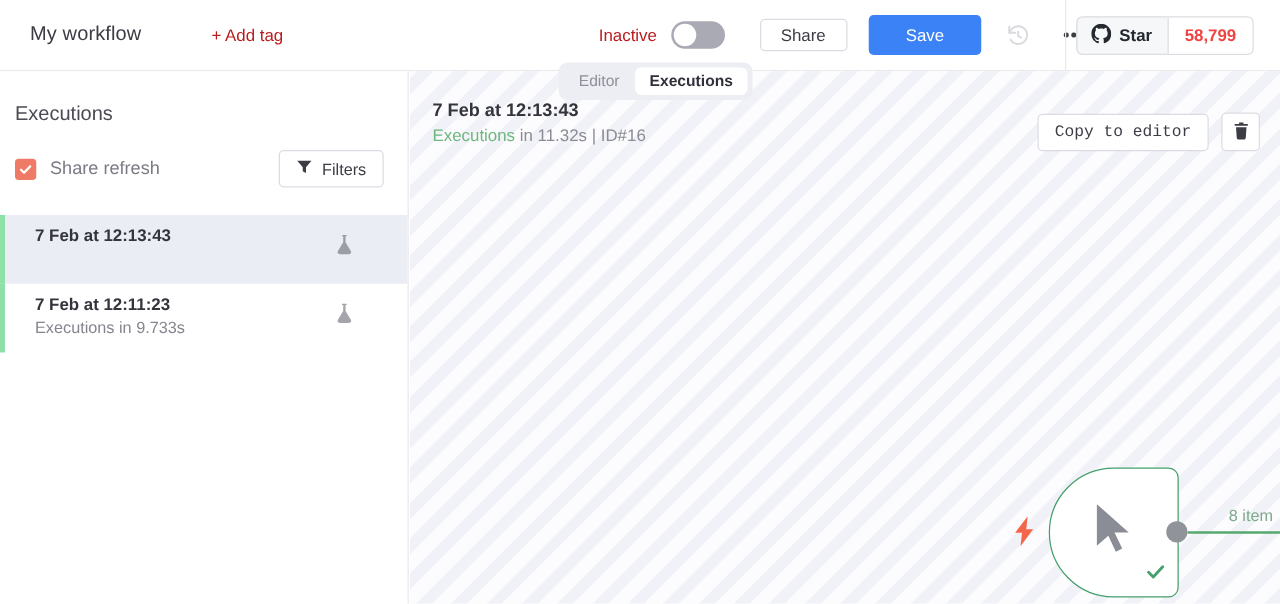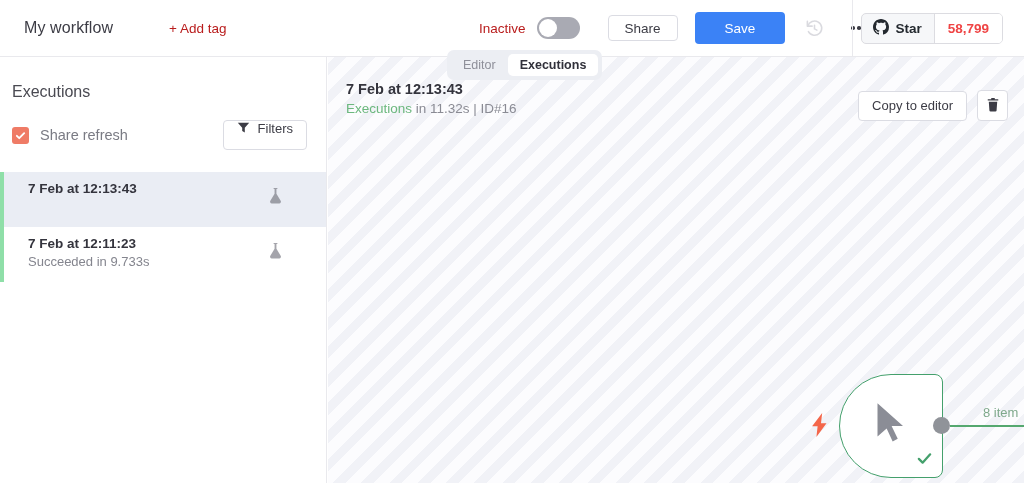--- a/index.html
+++ b/index.html
@@ -95,21 +95,21 @@
   }
   .chk-wrap { display: flex; align-items: center; gap: 11px; cursor: pointer; }
   .chk {
     width: 17px; height: 17px; border-radius: 3px; background: #ef7b66;
     display: flex; align-items: center; justify-content: center;
   }
   .chk svg { display: block; }
   .chk-label { font-size: 14.5px; color: #7a7b84; }
   .btn-filters {
     height: 30px; padding: 0 13px; border: 1px solid #dbdce3; border-radius: 4px;
-    background: #fff; display: flex; align-items: flex-start; gap: 8px;
+    background: #fff; display: flex; align-items: center; gap: 8px;
     font-size: 13px; color: #3c3c45; cursor: pointer;
     font-family: "Liberation Sans", sans-serif;
   }
 
   #exec-list { margin-top: 22px; position: relative; }
   .exec-item {
     position: relative; height: 55px; padding: 9px 0 0 24px;
     border-left: 4px solid #8fdfa8; cursor: pointer;
   }
   .exec-item.selected { background: #eaedf4; }
@@ -135,21 +135,21 @@
   #exec-header .s { font-size: 13.5px; color: #8a8b94; margin-top: 4px; }
   #exec-header .s .ok { color: #6cb87e; }
 
   #canvas-actions {
     position: absolute; right: 16px; top: 33px; display: flex; align-items: center; gap: 10px; z-index: 3;
   }
   .btn-copy {
     height: 30px; padding: 0 13px; border: 1px solid #dbdce3; border-radius: 4px;
     background: #fff; font-size: 13px; color: #3c3c45;
     display: flex; align-items: center; cursor: pointer;
-    font-family: Liberation Sans, sans-serif;
+    font-family: Liberation Mono, monospace;
   }
   .btn-trash {
     width: 31px; height: 31px; border: 1px solid #dbdce3; border-radius: 4px;
     background: #fff; display: flex; align-items: center; justify-content: center; cursor: pointer;
   }
 
   
   .node-trigger {
     position: absolute; left: 511px; top: 317px; width: 104px; height: 104px;
     background: #fff; border: 1.6px solid #44a06c;
@@ -247,21 +247,21 @@
       <div class="exec-item selected">
         <div class="exec-time">7 Feb at 12:13:43</div>
         <span class="flask">
           <svg width="15" height="17" viewBox="0 0 16 18" fill="#6d6e78">
             <path d="M6 1h4v1H9v5.1l4.5 7.5A1.8 1.8 0 0 1 12 17.4H4a1.8 1.8 0 0 1-1.5-2.8L7 7.1V2H6z"></path>
           </svg>
         </span>
       </div>
       <div class="exec-item">
         <div class="exec-time">7 Feb at 12:11:23</div>
-        <div class="exec-status">Succeeded in 9.733s</div>
+        <div class="exec-status">Executions in 9.733s</div>
         <span class="flask">
           <svg width="15" height="17" viewBox="0 0 16 18" fill="#6d6e78">
             <path d="M6 1h4v1H9v5.1l4.5 7.5A1.8 1.8 0 0 1 12 17.4H4a1.8 1.8 0 0 1-1.5-2.8L7 7.1V2H6z"></path>
           </svg>
         </span>
       </div>
     </div>
   </div>
 
   <div id="canvas">

